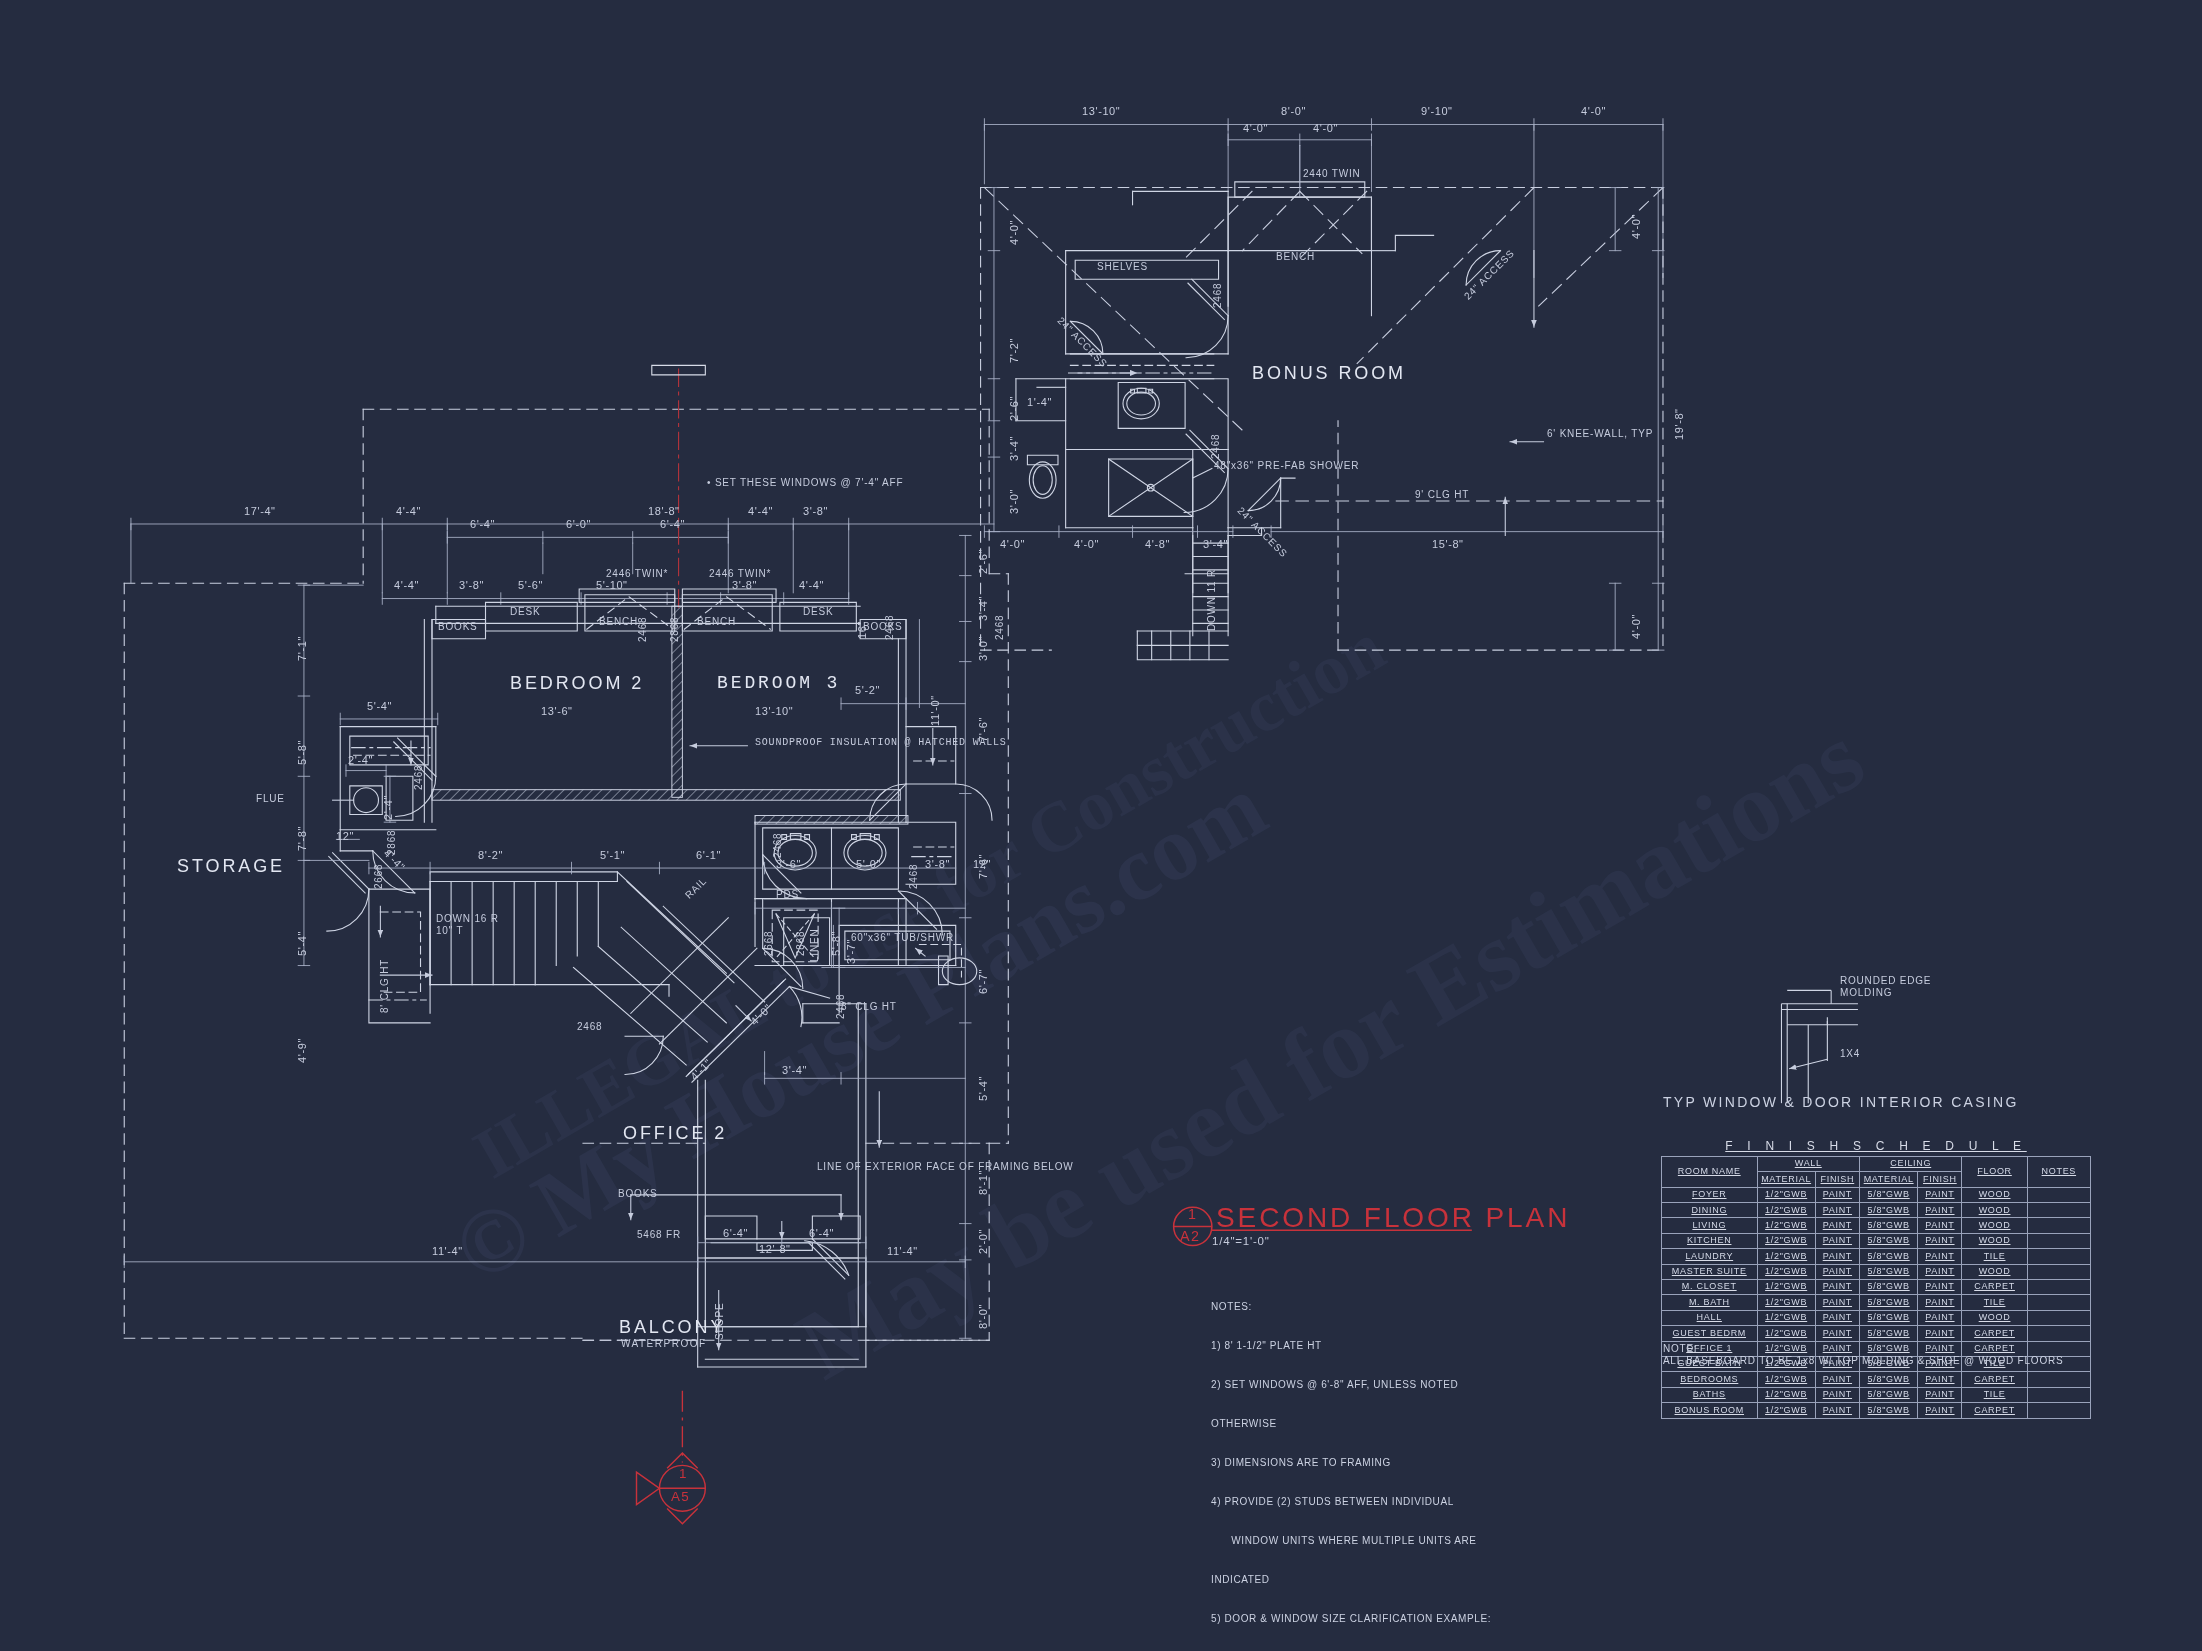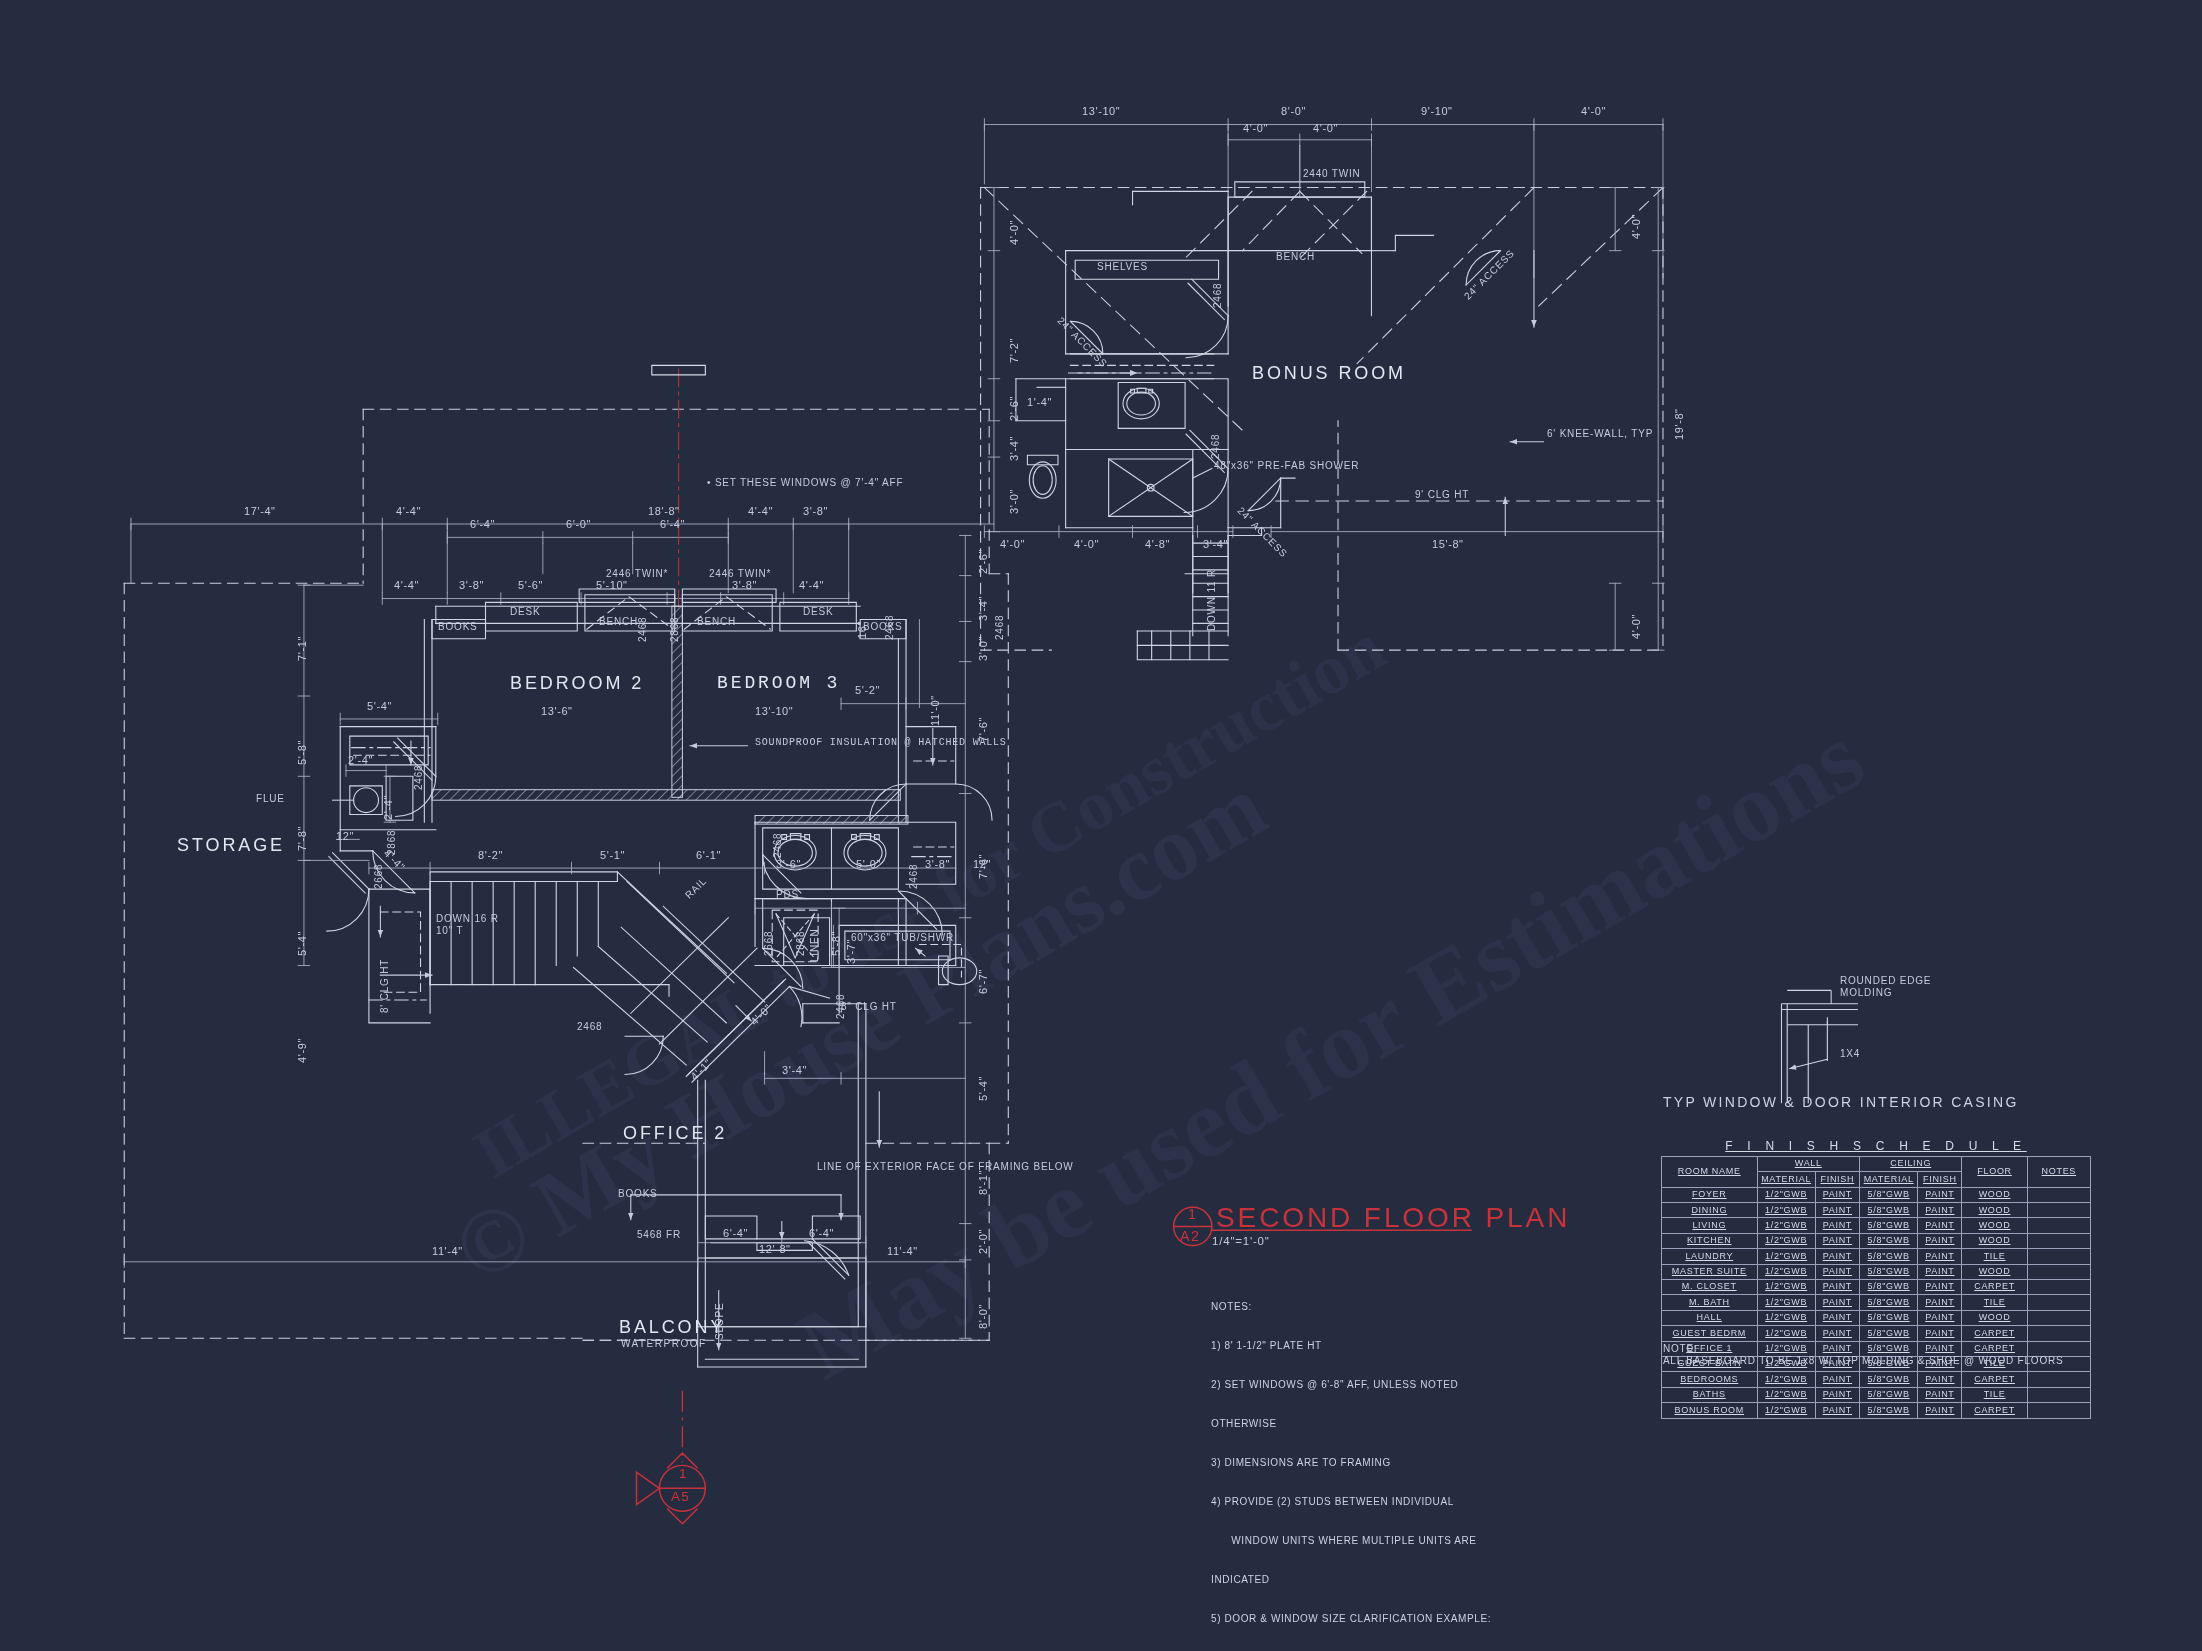--- a/index.html
+++ b/index.html
@@ -658,21 +658,21 @@
   <div class="dim" style="left:1203px;top:538px;">3'-4"</div>
   <div class="dim" style="left:1432px;top:538px;">15'-8"</div>
 
   <div class="room" style="left:510px;top:673px;">BEDROOM 2</div>
   <div class="dim" style="left:541px;top:705px;">13'-6"</div>
   <div class="room" style="left:717px;top:673px;font-family:Liberation Mono, monospace;">BEDROOM 3</div>
   <div class="dim" style="left:755px;top:705px;">13'-10"</div>
   <div class="room" style="left:623px;top:1123px;">OFFICE 2</div>
   <div class="room" style="left:619px;top:1317px;">BALCONY</div>
   <div class="small" style="left:621px;top:1338px;letter-spacing:1.5px;">WATERPROOF</div>
-  <div class="room" style="left:177px;top:835px;text-align:center;">STORAGE</div>
+  <div class="room" style="left:177px;top:856px;text-align:center;">STORAGE</div>
 
   <div class="small" style="left:438px;top:621px;">BOOKS</div>
   <div class="small" style="left:510px;top:606px;">DESK</div>
   <div class="small" style="left:599px;top:616px;">BENCH</div>
   <div class="small" style="left:697px;top:616px;">BENCH</div>
   <div class="small" style="left:803px;top:606px;">DESK</div>
   <div class="small" style="left:863px;top:621px;">BOOKS</div>
   <div class="small" style="left:606px;top:568px;">2446 TWIN*</div>
   <div class="small" style="left:709px;top:568px;">2446 TWIN*</div>
   <div class="small" style="left:707px;top:476px;line-height:13px;">• SET THESE WINDOWS @

